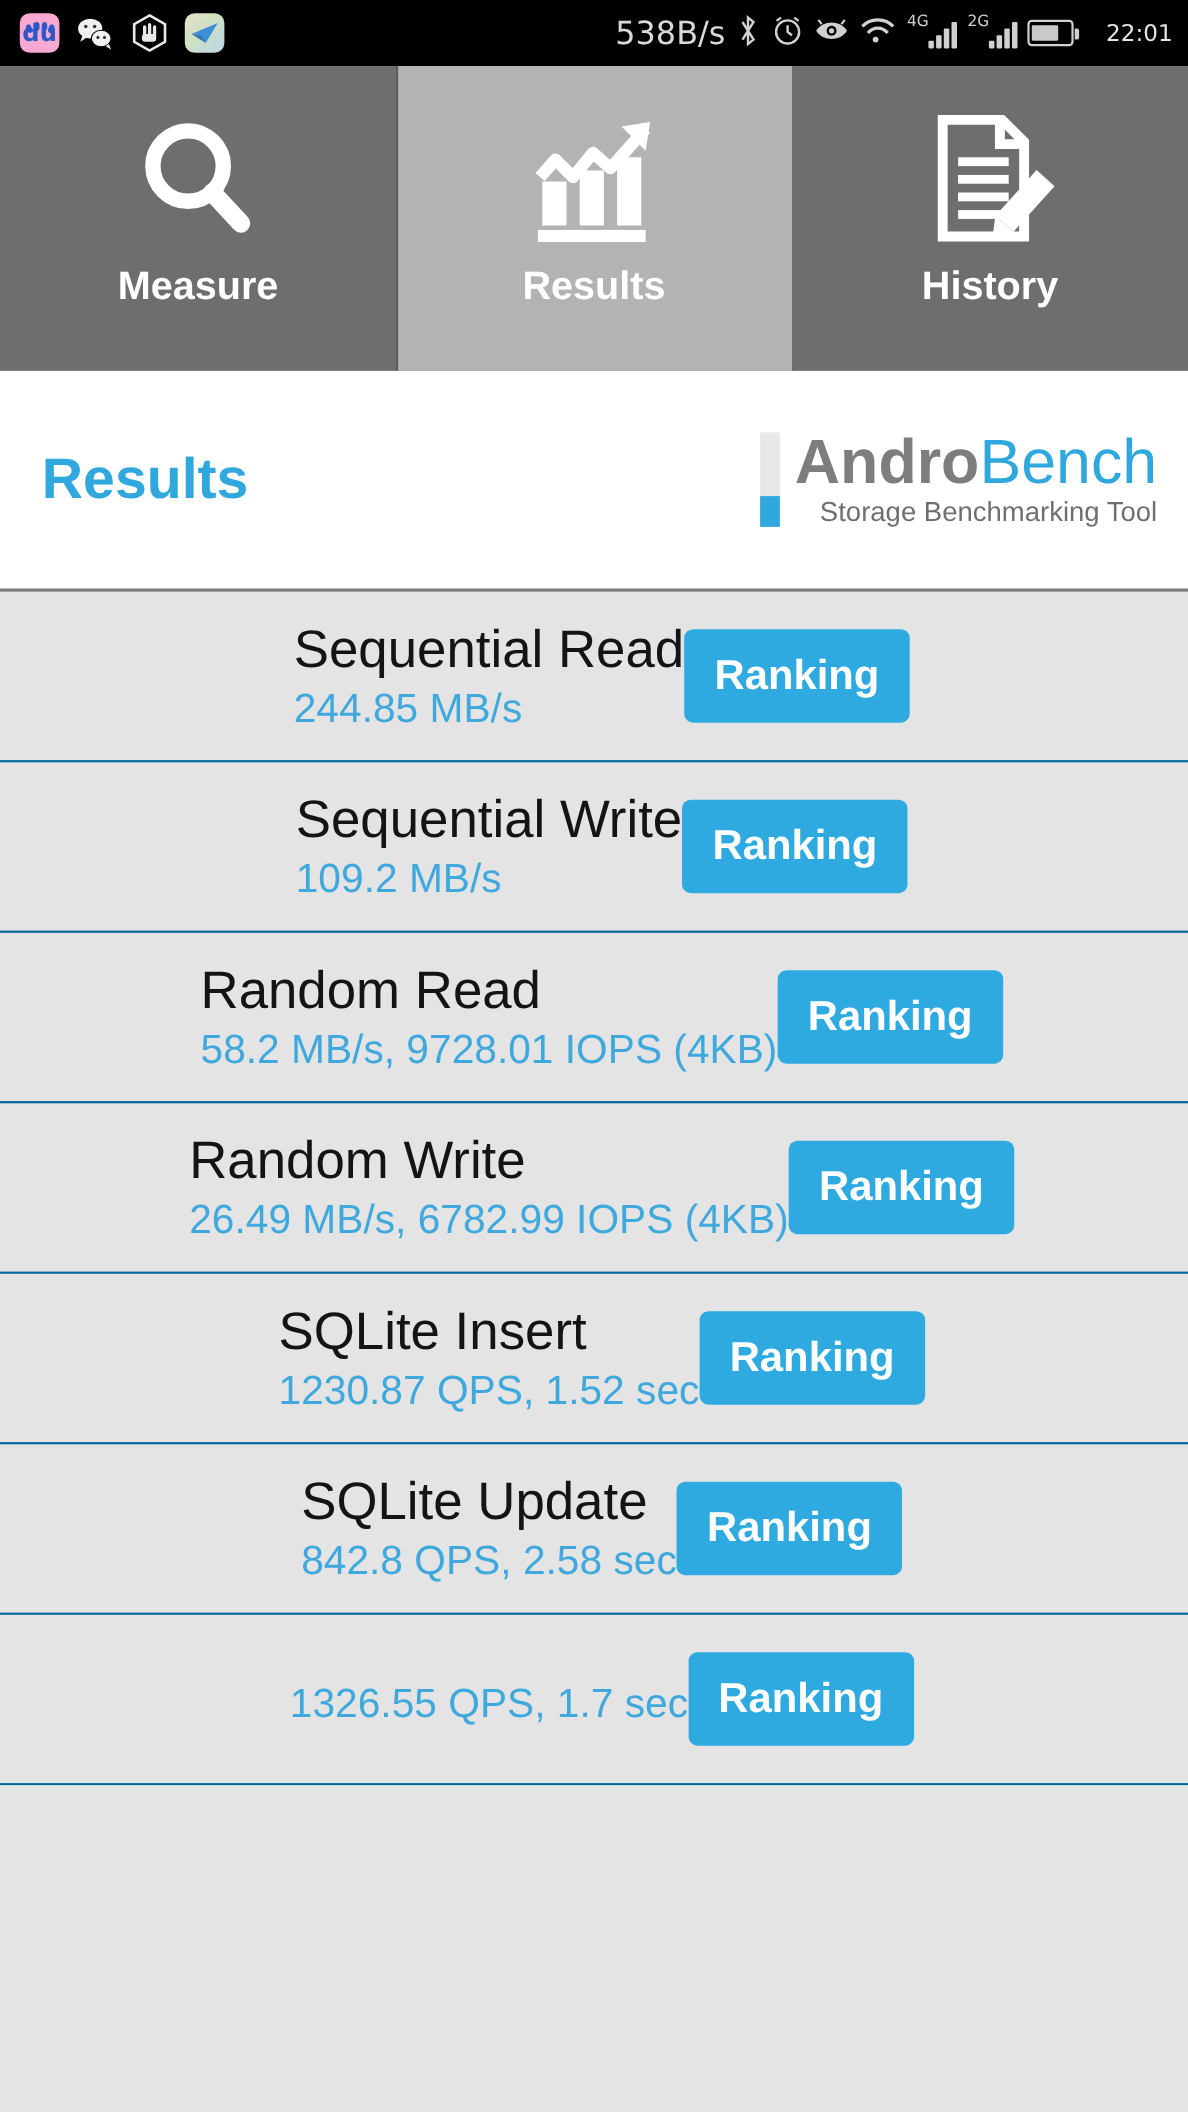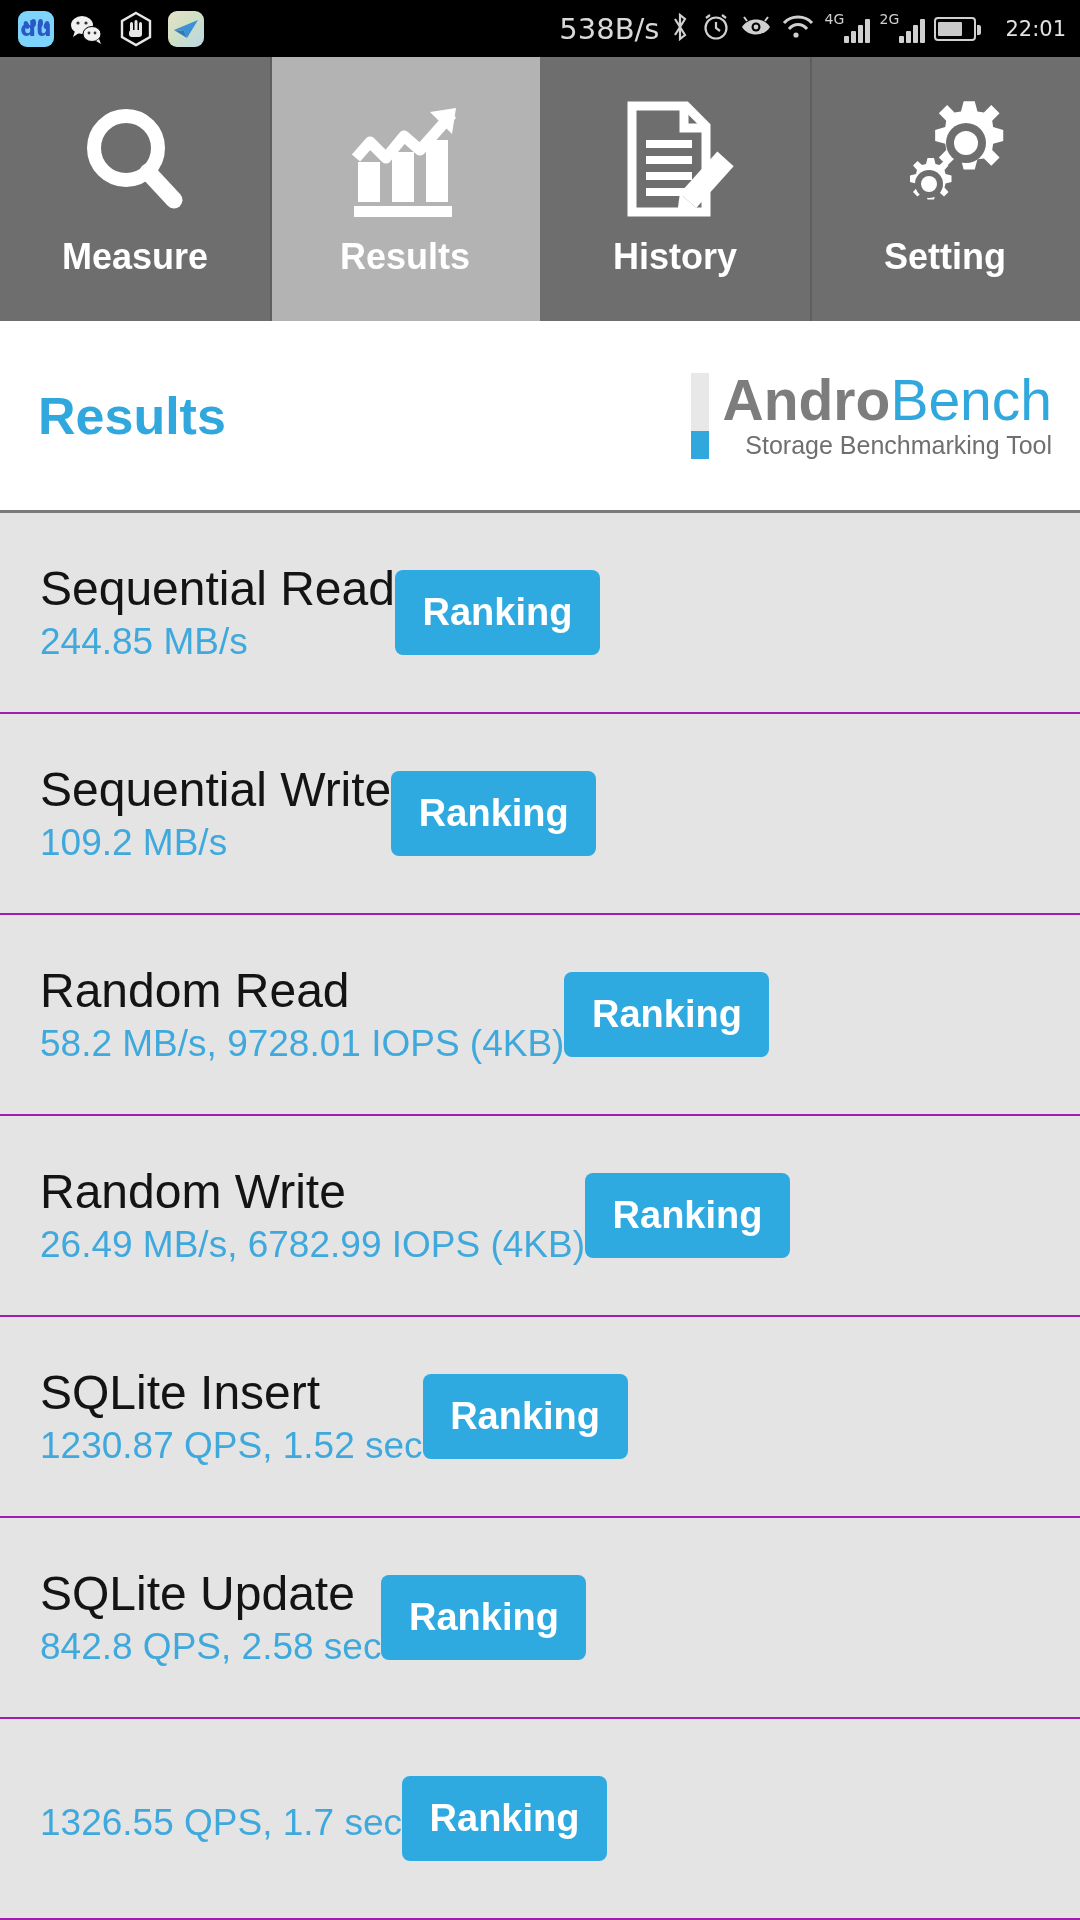--- a/index.html
+++ b/index.html
@@ -12,21 +12,21 @@
 
   
   .statusbar{
     height:60px; background:#000; color:#d8d8d8;
     display:flex; align-items:center; justify-content:space-between;
     padding:0 14px 0 18px;
   }
   .sb-left{ display:flex; align-items:center; gap:14px; }
   .sb-right{ display:flex; align-items:center; gap:9px; }
   .app-ico{ width:36px; height:36px; border-radius:9px; display:block; position:relative; }
-  .ico-baidu{ background:#7dd3fc;padding-left:20px; }
+  .ico-baidu{ background:#f9a8d4;padding-left:20px; }
   .ico-baidu .paw{
     position:absolute; left:50%; top:52%; transform:translate(-50%,-50%);
     font-size:22px; color:#2a59c6; font-weight:bold; line-height:1;
   }
   .ico-baidu .pads{
     position:absolute; left:50%; top:22%; transform:translateX(-50%);
     width:24px; height:9px;
   }
   .ico-baidu .pads i{
     position:absolute; width:5px; height:8px; background:#2a59c6; border-radius:50%;
@@ -100,22 +100,22 @@
   .brand-andro{ color:#7d7d7d; font-weight:bold; }
   .brand-bench{ color:#31a8dd; font-weight:normal; }
   .brand-sub{
     font-size:25px; color:#6f6f6f; margin-top:2px; align-self:flex-end;
     font-family:"Liberation Sans", sans-serif;
   }
 
   
   .list{ background:#e4e4e4; }
   .row{
-    height:201px; border-bottom:2px solid #a21caf;
-    display:flex; align-items:center; justify-content:flex-start;
+    height:155px; border-bottom:2px solid #0369a1;
+    display:flex; align-items:center; justify-content:center;
     padding:0 26px 0 40px;
   }
   .row-texts{ display:flex; flex-direction:column; justify-content:center; }
   .row-title{
     font-size:48px; color:#141414; line-height:1.08;
     font-family:"Liberation Sans", sans-serif;
   }
   .row-value{
     font-size:37px; color:#3fa9dd; margin-top:8px; line-height:1.08;
     font-family:"Liberation Sans", sans-serif;
@@ -276,37 +276,20 @@
           </g>
           <g transform="rotate(42 88 92)">
             <rect x="78" y="52" width="22" height="56" fill="#fff"></rect>
             <polygon points="78,108 100,108 89,124" fill="#fff"></polygon>
           </g>
         </svg>
       </div>
       <div class="tab-label">History</div>
     </div>
 
-    <div class="tab">
-      <div class="tab-icon">
-        <svg width="130" height="130" viewBox="0 0 130 130">
-          <g fill="#fff">
-            <path d="M82 18 l7 -1 l3 -11 l12 0 l3 11 l7 1 l8 -8 l9 9 l-8 8 l1 7 l11 3 l0 12 l-11 3 l-1 7 l8 8 l-9 9 l-8 -8 l-7 1 l-3 11 l-12 0 l-3 -11 l-7 -1 l-8 8 l-9 -9 l8 -8 l-1 -7 l-11 -3 l0 -12 l11 -3 l1 -7 l-8 -8 l9 -9 z" transform="translate(-12,-2) scale(0.92) translate(12,2)"></path>
-          </g>
-          <circle cx="86" cy="47" r="20" fill="#6e6e6e"></circle>
-          <circle cx="86" cy="47" r="12" fill="#fff"></circle>
-          <g fill="#fff" transform="translate(20,72) scale(0.5)">
-            <path d="M44 -6 l8 -2 l3 -12 l13 0 l3 12 l8 2 l9 -8 l9 9 l-8 9 l2 8 l12 3 l0 13 l-12 3 l-2 8 l8 9 l-9 9 l-9 -8 l-8 2 l-3 12 l-13 0 l-3 -12 l-8 -2 l-9 8 l-9 -9 l8 -9 l-2 -8 l-12 -3 l0 -13 l12 -3 l2 -8 l-8 -9 l9 -9 z"></path>
-          </g>
-          <circle cx="49" cy="88" r="14" fill="#6e6e6e"></circle>
-          <circle cx="49" cy="88" r="8" fill="#fff"></circle>
-        </svg>
-      </div>
-      <div class="tab-label">Setting</div>
-    </div>
   </div>
 
   <div class="header">
     <div class="page-title">Results</div>
     <div class="brand">
       <div class="brand-bar">
         <div class="top"></div>
           <div class="bot"></div>
       </div>
       <div class="brand-text">

